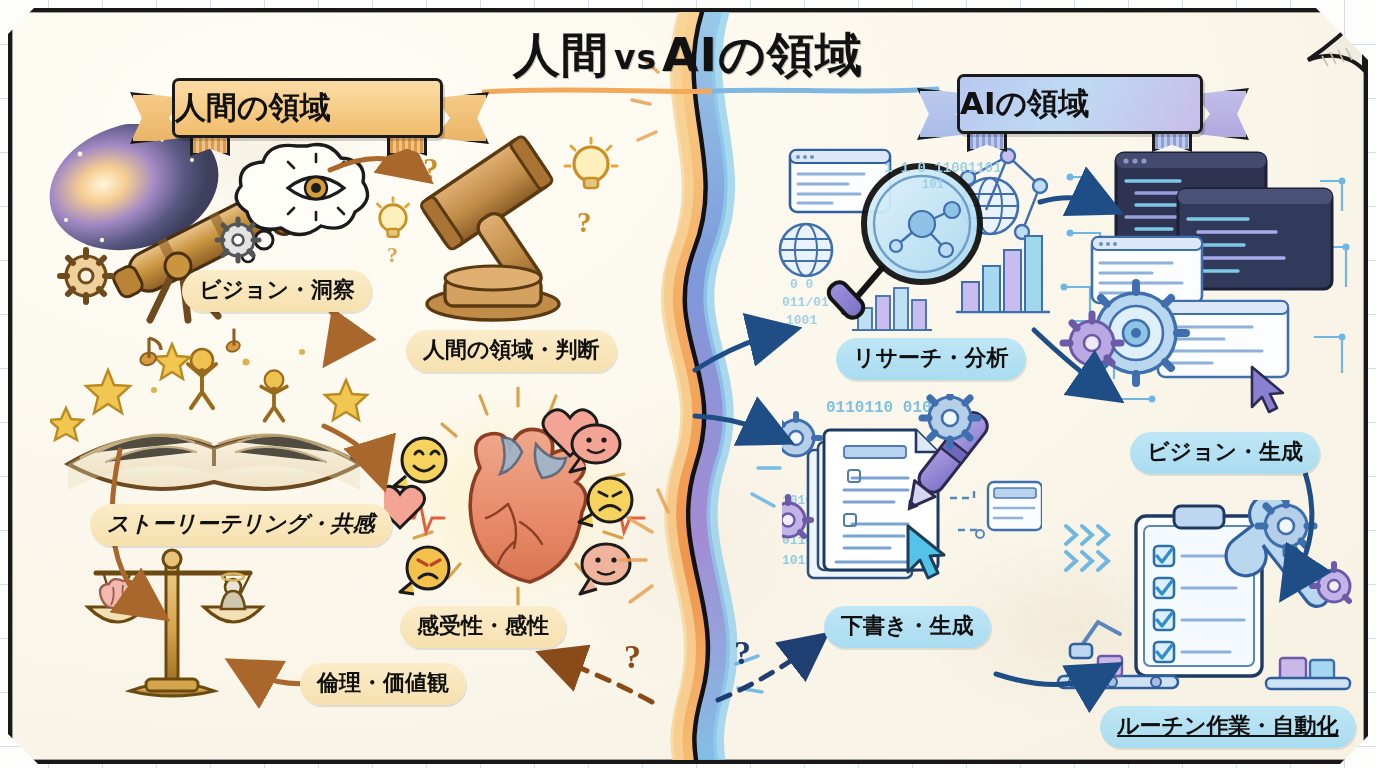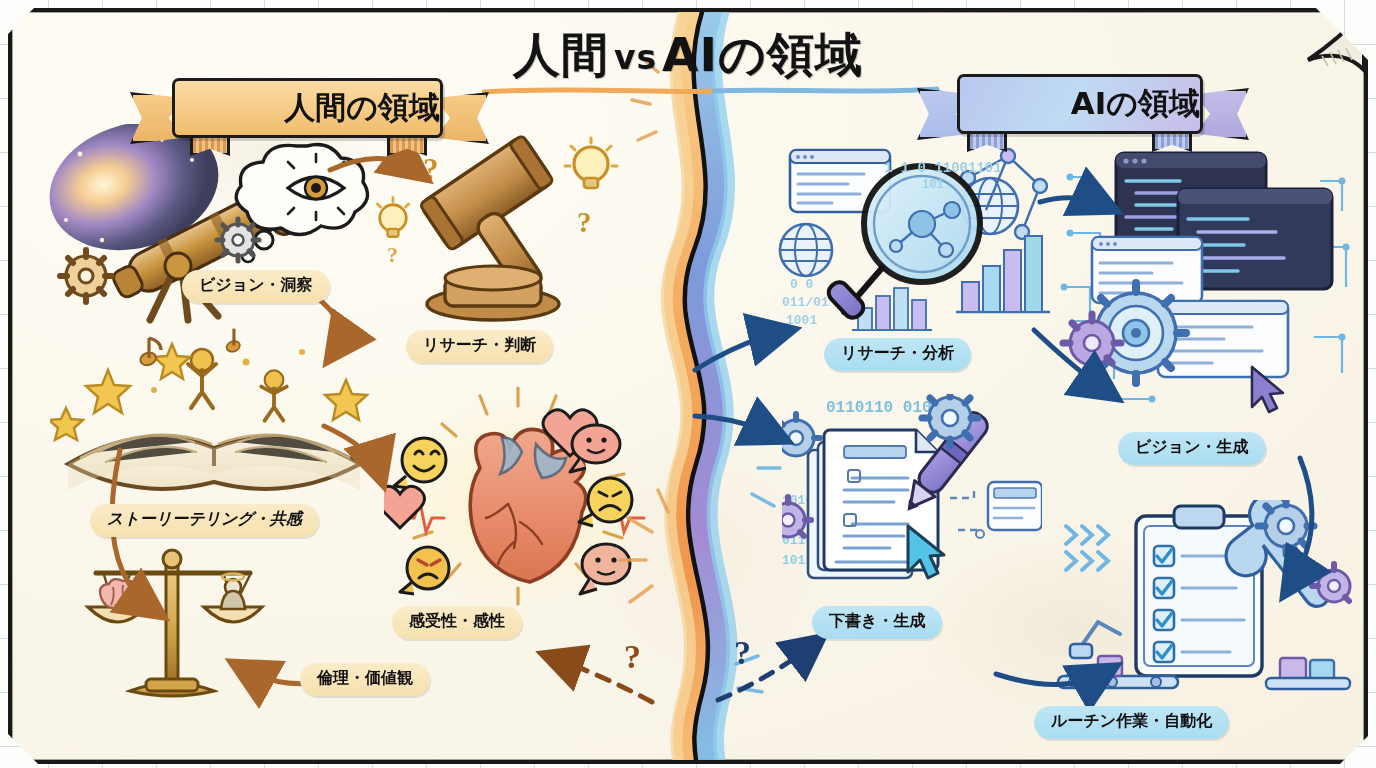--- a/index.html
+++ b/index.html
@@ -41,21 +41,21 @@
   #title{
     position:absolute;left:0;right:0;top:12px;text-align:center;
     font-size:47px;font-weight:bold;letter-spacing:1px;color:#121212;
     text-shadow:1px 1px 0 rgba(0,0,0,.22);
     z-index:30;
   }
   #title .vs{font-size:33px;padding:0 5px;vertical-align:2px;}
   
   .banner{
     position:absolute;z-index:28;
-    height:54px;display:flex;align-items:center;justify-content:flex-end;
+    height:54px;display:flex;align-items:center;justify-content:flex-start;
     border:3px solid #1b1b1b;border-radius:7px;
     font-size:31px;font-weight:bold;color:#111;
     box-shadow:2px 3px 0 rgba(0,0,0,.16);
   }
   #banner-human{
     left:160px;top:66px;width:265px;
     background:linear-gradient(180deg,#fbdca5 0%,#f6cb86 55%,#f0bd6c 100%);
   }
   #banner-ai{
     left:945px;top:62px;width:240px;
@@ -69,25 +69,25 @@
   .tail-r{clip-path:polygon(100% 0,0 12%,28% 50%,0 88%,100% 100%,78% 50%);}
   .ribbon-leg{
     position:absolute;width:34px;height:22px;border:3px solid #1b1b1b;z-index:26;
     background:repeating-linear-gradient(90deg,#d99a49 0 3px,#f0c288 3px 6px);
     clip-path:polygon(0 0,100% 0,100% 100%,50% 74%,0 100%);
   }
   
   .pill{
     position:absolute;z-index:26;
     padding:5px 17px 7px;border-radius:22px;
-    font-size:16px;font-weight:bold;color:#101010;white-space:nowrap;
+    font-size:22px;font-weight:bold;color:#101010;white-space:nowrap;
     box-shadow:1px 2px 0 rgba(0,0,0,.10);
   }
   .pill.human{background:linear-gradient(180deg,#fbecc9,#f6e0ae);}
-  .pill.ai{background:linear-gradient(180deg,#bfe6f5,#a9dcf0);}
+  .pill.ai{background:linear-gradient(180deg,#bfe6f5,#a9dcf0);margin-left:12px;}
   
   #divider{position:absolute;left:600px;top:0;width:190px;height:748px;z-index:20;}
   
   .ill{position:absolute;z-index:12;}
   .arrows{position:absolute;inset:0;z-index:22;pointer-events:none;}
   .qmark{
     position:absolute;font-size:34px;font-weight:bold;z-index:23;
     font-family:"Liberation Serif",serif;
   }
 </style>
@@ -298,21 +298,21 @@
           <line x1="-20" y1="-18" x2="-16" y2="-14"></line>
         <line x1="20" y1="-18" x2="16" y2="-14"></line>
       </g>
     </g>
 
     <text x="56" y="48" font-size="31" font-weight="bold" fill="#c98f23" font-family="Liberation Serif,serif">?</text>
     <text x="210" y="100" font-size="29" font-weight="bold" fill="#c98f23" font-family="Liberation Serif,serif">?</text>
     <text x="20" y="130" font-size="22" font-weight="bold" fill="#d8a84a" font-family="Liberation Serif,serif">?</text>
   </svg>
   <div class="pill human" style="left:394px;top:318px;">
-    <span>リサーチ・判断</span>
+    <span>人間の領域・判断</span>
   </div>
 
   <svg class="ill" style="left:38px;top:300px;width:340px;height:210px;" viewBox="0 0 340 210">
     <defs>
       <linearGradient id="page" x1="0" y1="0" x2="0" y2="1">
         <stop offset="0%" stop-color="#fffdf4"></stop>
           <stop offset="100%" stop-color="#f0e3c6"></stop>
       </linearGradient>
     </defs>
 
@@ -447,21 +447,21 @@
       <path d="M204,68 q8,6 16,0" stroke="#1b1b1b" stroke-width="2.6" fill="none" stroke-linecap="round"></path>
     </g>
     <g>
       <ellipse cx="222" cy="182" rx="24" ry="20" fill="#f0b39c" stroke="#1b1b1b" stroke-width="3"></ellipse>
       <path d="M206,196 l-10,16 17,-5" fill="#f0b39c" stroke="#1b1b1b" stroke-width="3" stroke-linejoin="round"></path>
       <circle cx="214" cy="178" r="2.6" fill="#1b1b1b"></circle>
         <circle cx="230" cy="178" r="2.6" fill="#1b1b1b"></circle>
       <path d="M214,190 q8,5 16,0" stroke="#1b1b1b" stroke-width="2.6" fill="none" stroke-linecap="round"></path>
     </g>
   </svg>
-  <div class="pill human" style="left:380px;top:594px;">
+  <div class="pill human" style="left:388px;top:594px;">
     <span>感受性・感性</span>
   </div>
 
   <svg class="ill" style="left:72px;top:525px;width:270px;height:180px;" viewBox="0 0 270 180">
     <defs>
       <linearGradient id="gold" x1="0" y1="0" x2="0" y2="1">
         <stop offset="0%" stop-color="#f0d08a"></stop>
           <stop offset="55%" stop-color="#d3a44c"></stop>
         <stop offset="100%" stop-color="#9b6e24"></stop>
       </linearGradient>
@@ -867,21 +867,21 @@
     <g fill="#a8bde0" stroke="#2f5f9e" stroke-width="2">
         <circle cx="22" cy="182" r="5"></circle>
         <circle cx="60" cy="182" r="5"></circle>
         <circle cx="104" cy="182" r="5"></circle>
       </g>
     <rect x="46" y="156" width="24" height="20" rx="3" fill="#c9b8e8" stroke="#6c5aa8" stroke-width="2.4"></rect>
     <rect x="228" y="158" width="26" height="22" rx="3" fill="#c9b8e8" stroke="#6c5aa8" stroke-width="2.4"></rect>
     <rect x="258" y="160" width="24" height="20" rx="3" fill="#a6d9ef" stroke="#3f6fae" stroke-width="2.4"></rect>
     <rect x="214" y="178" width="84" height="11" rx="5" fill="#cfe2f3" stroke="#2f5f9e" stroke-width="2.4"></rect>
   </svg>
-  <div class="pill ai" style="left:1022px;top:694px;">
+  <div class="pill ai" style="left:1076px;top:694px;text-decoration:underline;">
     <span>ルーチン作業・自動化</span>
   </div>
 
   <svg class="arrows" viewBox="0 0 1352 748">
     <defs>
       <marker id="ah-bl" markerWidth="11" markerHeight="11" refX="7" refY="5.5" orient="auto">
         <path d="M0,0 L11,5.5 L0,11 z" fill="#1f4e86"></path>
       </marker>
     </defs>
     <g stroke="#1f4e86" stroke-width="5" fill="none" stroke-linecap="round" marker-end="url(#ah-bl)">

